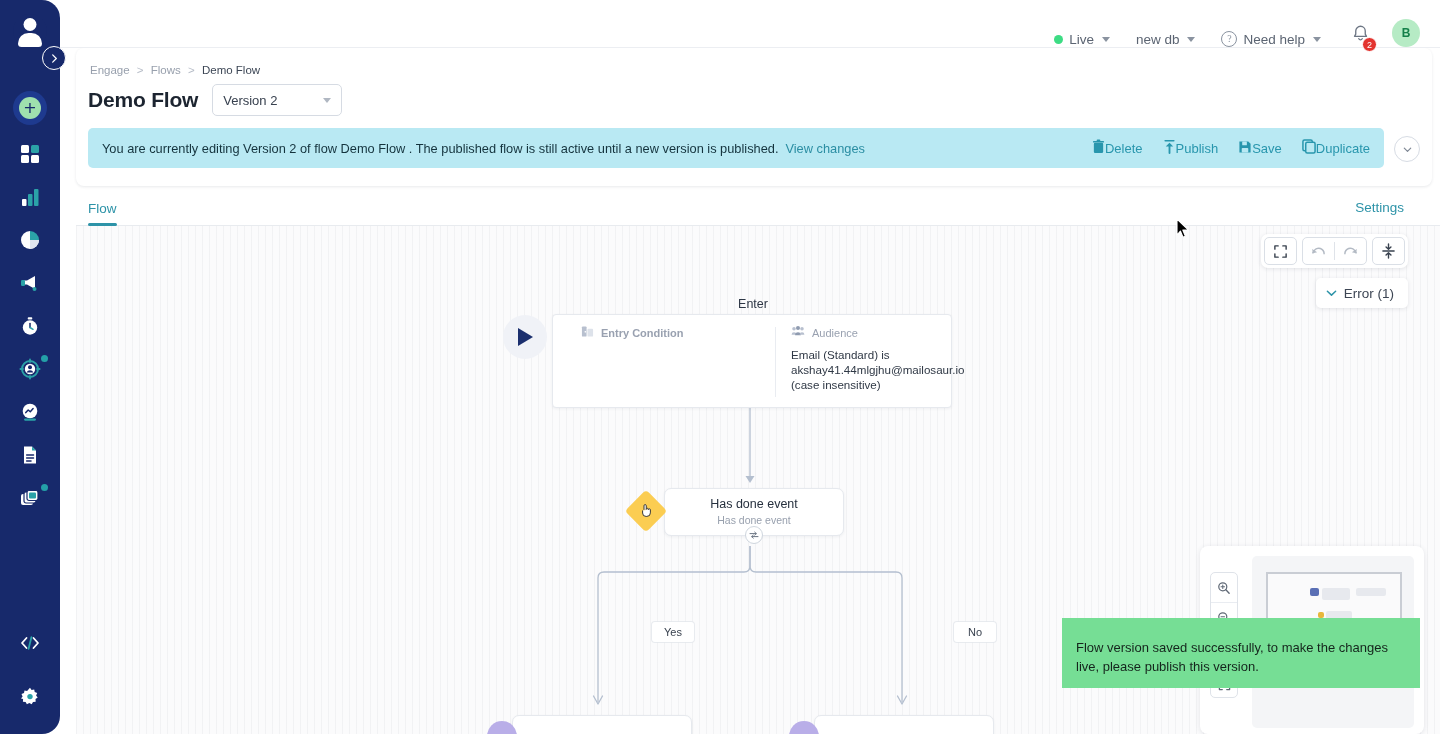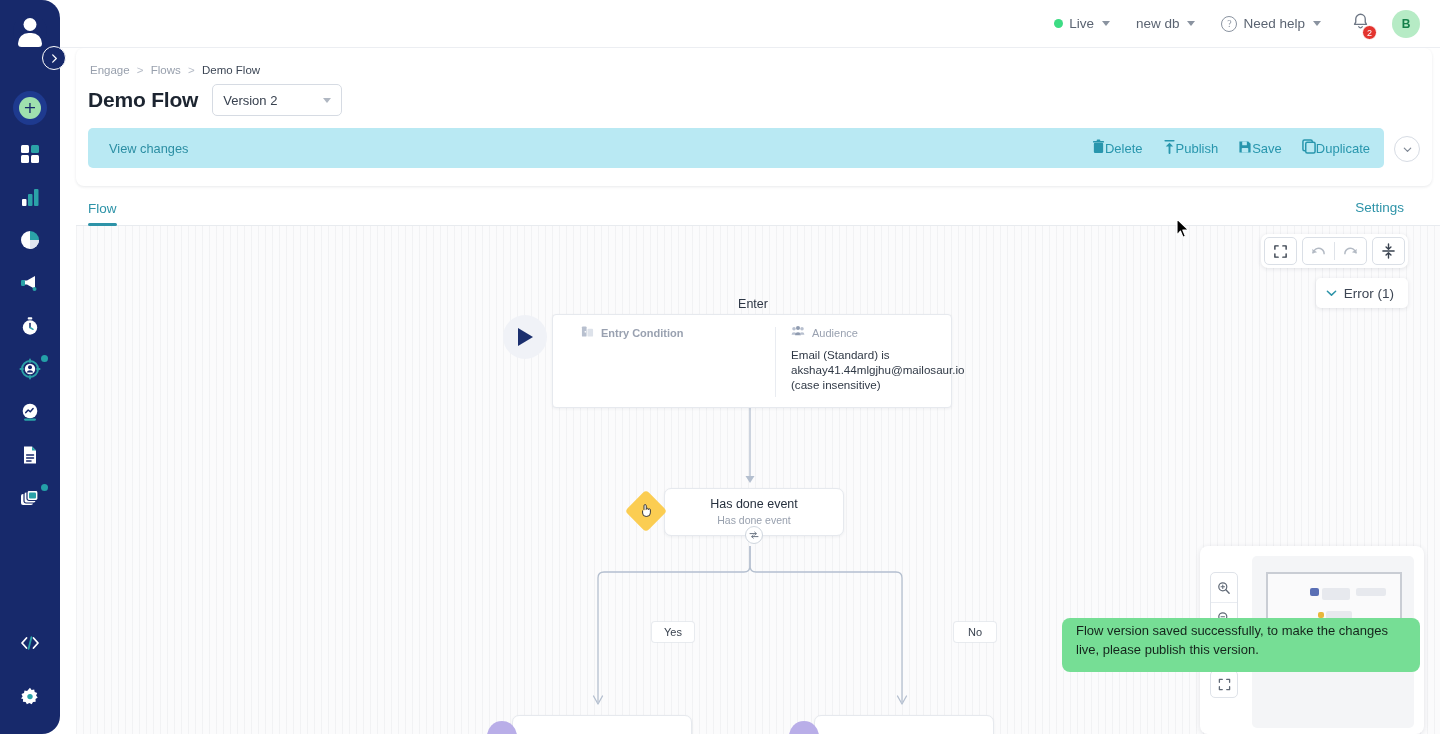--- a/index.html
+++ b/index.html
@@ -79,21 +79,21 @@
     font-family: "DejaVu Sans", sans-serif;
   }
   .nav-bottom { position: absolute; left: 0; bottom: 8px; width: 60px; }
   .nav-bottom .nav-item { height: 54px; }
 
   
   #topbar {
     position: absolute; left: 60px; top: 0; right: 0; height: 48px;
     background: #ffffff;
     border-bottom: 1px solid #eceef2;
-    display: flex; align-items: center; justify-content: flex-end;
+    display: flex; align-items: flex-end; justify-content: flex-end;
     padding-right: 20px;
     z-index: 20;
   }
   .hdr-item {
     display: flex; align-items: center; gap: 6px;
     font-size: 13.5px; color: #5b6472; cursor: pointer;
     margin-left: 26px; white-space: nowrap;
   }
   .live-dot { width: 9px; height: 9px; border-radius: 50%; background: #3ddc84; }
   .caret { width: 0; height: 0; border-left: 4.5px solid transparent;
@@ -338,23 +338,23 @@
     position: absolute; left: 10px; top: 124px;
     width: 28px; height: 28px;
     background: #fff; border: 1px solid #dfe3e9; border-radius: 5px;
     display: flex; align-items: center; justify-content: center;
     cursor: pointer; z-index: 14;
   }
 
   
   #toast {
     position: absolute; left: 1062px; top: 618px;
-    width: 358px; height: 54px;
-    background: #76de95; border-radius: 8px;
-    padding: 3px 14px;
+    width: 358px; height: 70px;
+    background: #76de95; border-radius: 0;
+    padding: 20px 14px;
     font-size: 13px; color: #15251c; line-height: 19px;
     z-index: 60;
   }
 
   
   #cursor { position: absolute; left: 1176px; top: 218px; z-index: 70; pointer-events: none; }
 </style>
 </head>
 <body>
 
@@ -536,20 +536,21 @@
 
   <div id="title-row">
     <div id="page-title">Demo Flow</div>
     <div id="version-select">
       <span>Version 2</span>
       <span class="caret"></span>
     </div>
   </div>
 
   <div id="banner">
+    <span id="banner-msg">You are currently editing Version 2 of flow Demo Flow . The published flow is still active until a new version is published.</span>
     <span id="view-changes">View changes</span>
 
     <div id="banner-actions">
       <div class="ban-act">
         <span>
           <svg width="13" height="15" viewBox="0 0 14 16">
             <rect x="2" y="4" width="10" height="11" rx="1.3" fill="#2896ad"></rect>
             <rect x="1" y="2" width="12" height="1.8" rx=".9" fill="#2896ad"></rect>
             <rect x="5" y="0.4" width="4" height="1.8" rx=".9" fill="#2896ad"></rect>
           </svg>

